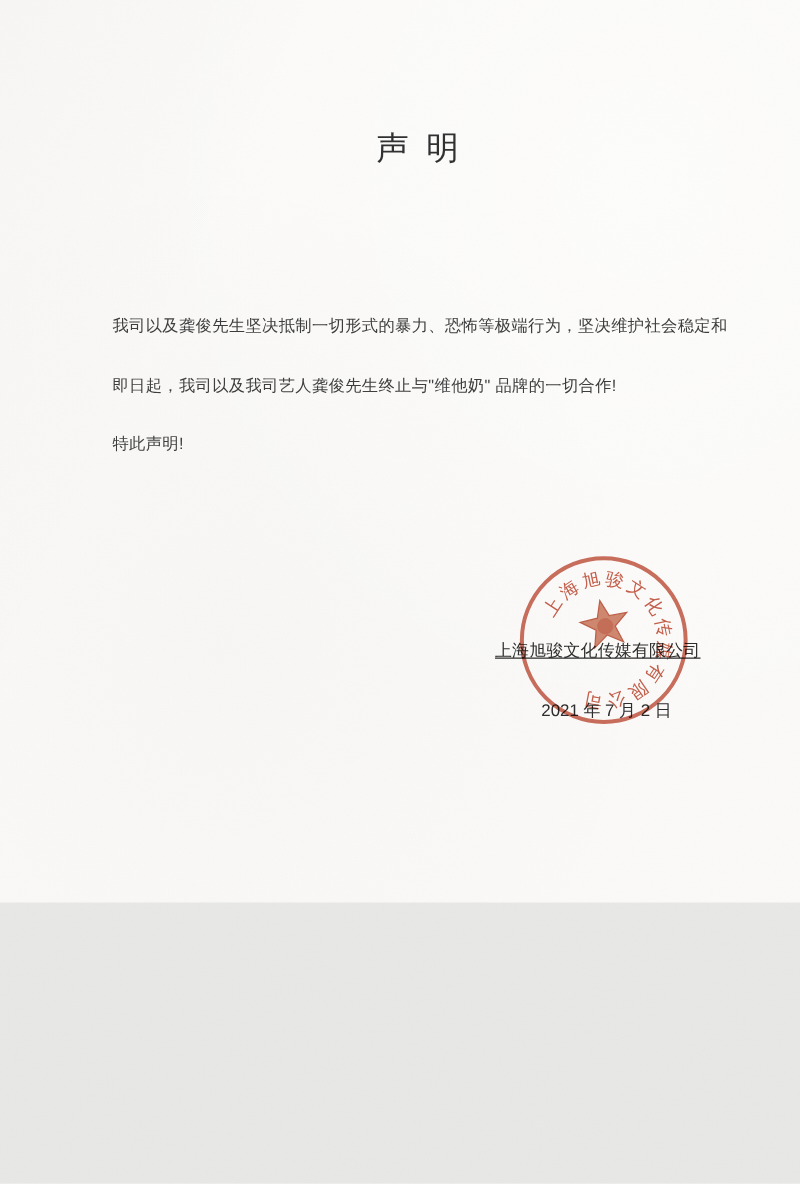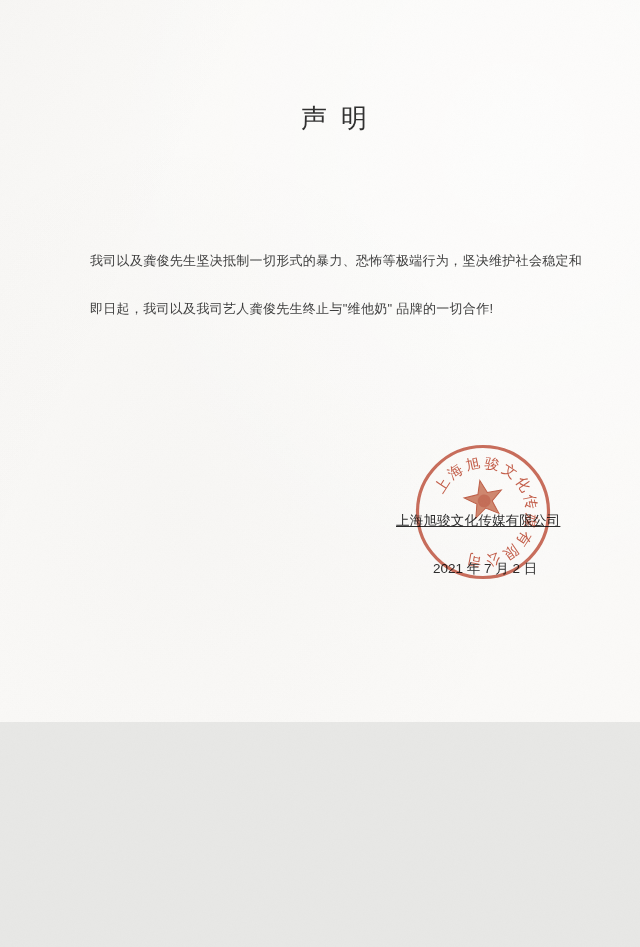--- a/index.html
+++ b/index.html
@@ -57,20 +57,23 @@
 
   <div class="doc-title">声明</div>
 
   <div class="content">
     <div class="para-1">
       <div class="line indent">我司以及龚俊先生坚决抵制一切形式的暴力、恐怖等极端行为，坚决维护社会稳定和</div>
     </div>
     <div class="para-2">
       <div class="line indent">即日起，我司以及我司艺人龚俊先生终止与"维他奶" 品牌的一切合作!</div>
     </div>
+    <div class="para-3">
+      <div class="line indent">特此声明!</div>
+    </div>
   </div>
 
   <svg class="seal" viewBox="0 0 150 150">
     <circle cx="75" cy="75" r="65.5" fill="none" stroke="#c0513b" stroke-width="3.2" opacity="0.9"></circle>
     <g transform="translate(76 63) rotate(-12)">
       <polygon points="0,-20 4.82,-6.63 19.02,-6.18 7.80,2.53 11.76,16.18 0,8.2 -11.76,16.18 -7.80,2.53 -19.02,-6.18 -4.82,-6.63" fill="#cd7a5e" stroke="#b94a30" stroke-width="1" opacity="0.95"></polygon>
       <circle cx="0" cy="1" r="6.5" fill="#b3402a" opacity="0.45"></circle>
     </g>
     <g id="seal-chars">
         <text transform="rotate(-57 75 75)" x="75" y="31" text-anchor="middle" fill="#c2523c">上</text>

